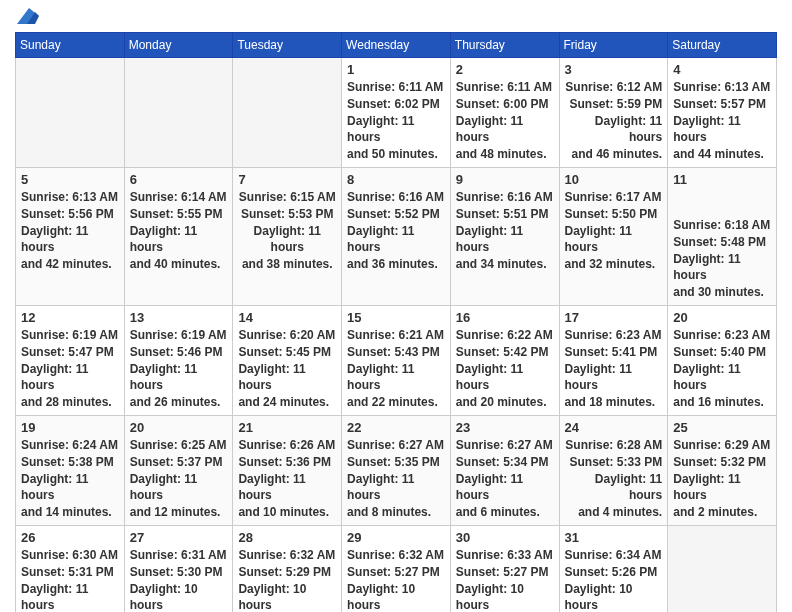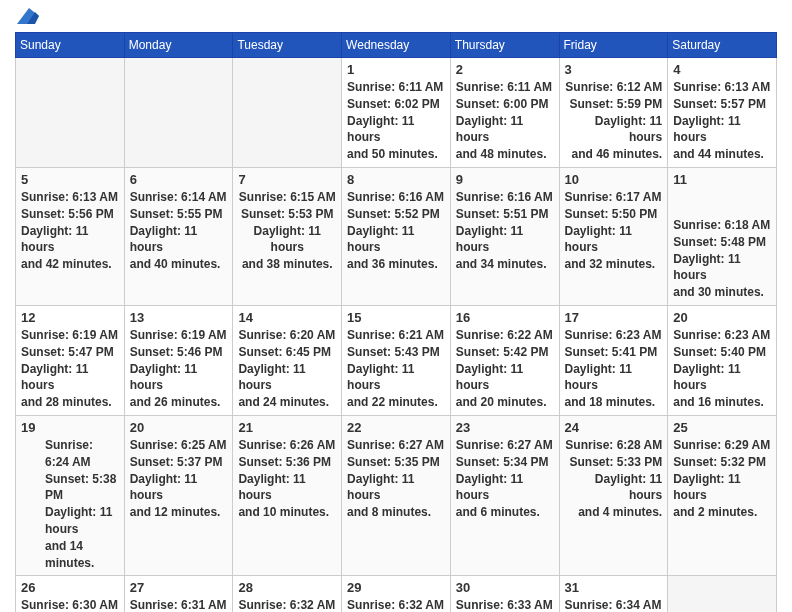--- a/index.html
+++ b/index.html
@@ -220,21 +220,21 @@
           <td>
             <span class="day-number">13</span>
             <div class="day-info" style="white-space: pre-line;">Sunrise: 6:19 AM
 Sunset: 5:46 PM
 Daylight: 11 hours
 and 26 minutes.</div>
           </td>
           <td>
             <span class="day-number">14</span>
             <div class="day-info" style="white-space: pre-line;">Sunrise: 6:20 AM
-Sunset: 6:45 PM
+Sunset: 5:45 PM
 Daylight: 11 hours
 and 24 minutes.</div>
           </td>
           <td>
             <span class="day-number">15</span>
             <div class="day-info" style="white-space: pre-line;">Sunrise: 6:21 AM
 Sunset: 5:43 PM
 Daylight: 11 hours
 and 22 minutes.</div>
           </td>
@@ -256,21 +256,21 @@
             <span class="day-number">20</span>
             <div class="day-info" style="white-space: pre-line;">Sunrise: 6:23 AM
 Sunset: 5:40 PM
 Daylight: 11 hours
 and 16 minutes.</div>
           </td>
         </tr>
         <tr>
           <td>
             <span class="day-number">19</span>
-            <div class="day-info" style="white-space: pre-line; margin-left: 24px;">Sunrise: 6:24 AM
+            <div class="day-info" style="white-space: pre-line;">Sunrise: 6:24 AM
 Sunset: 5:38 PM
 Daylight: 11 hours
 and 14 minutes.</div>
           </td>
           <td>
             <span class="day-number">20</span>
             <div class="day-info" style="white-space: pre-line;">Sunrise: 6:25 AM
 Sunset: 5:37 PM
 Daylight: 11 hours
 and 12 minutes.</div>

